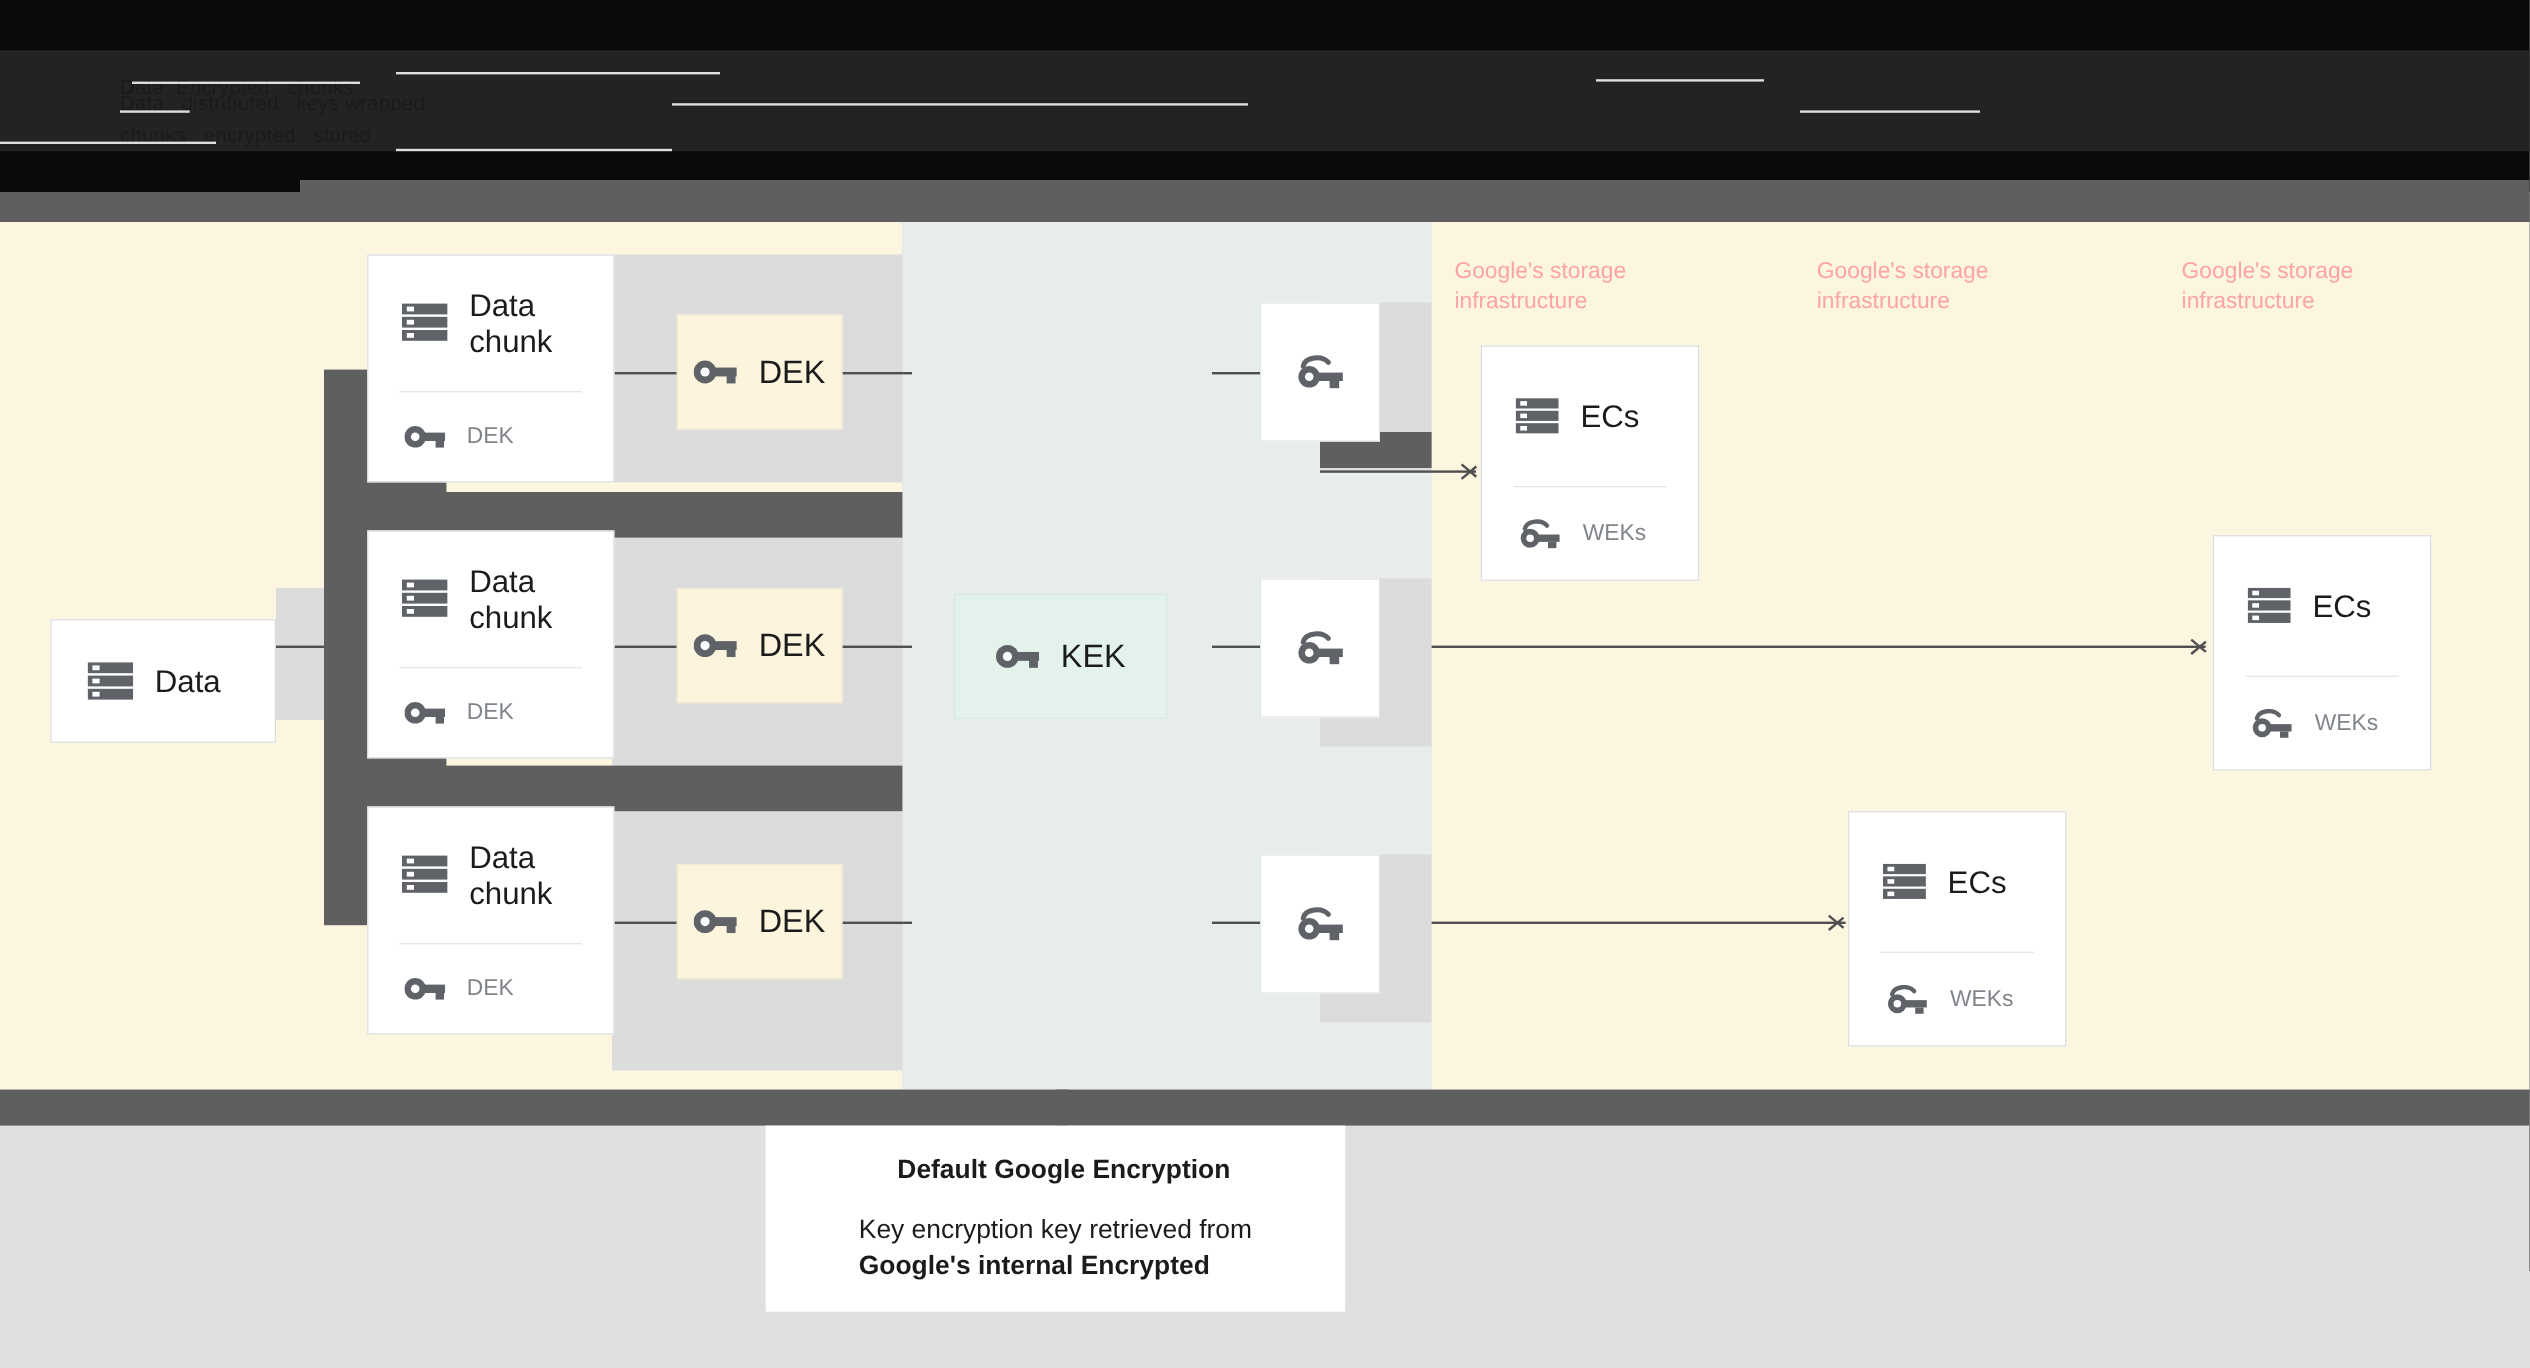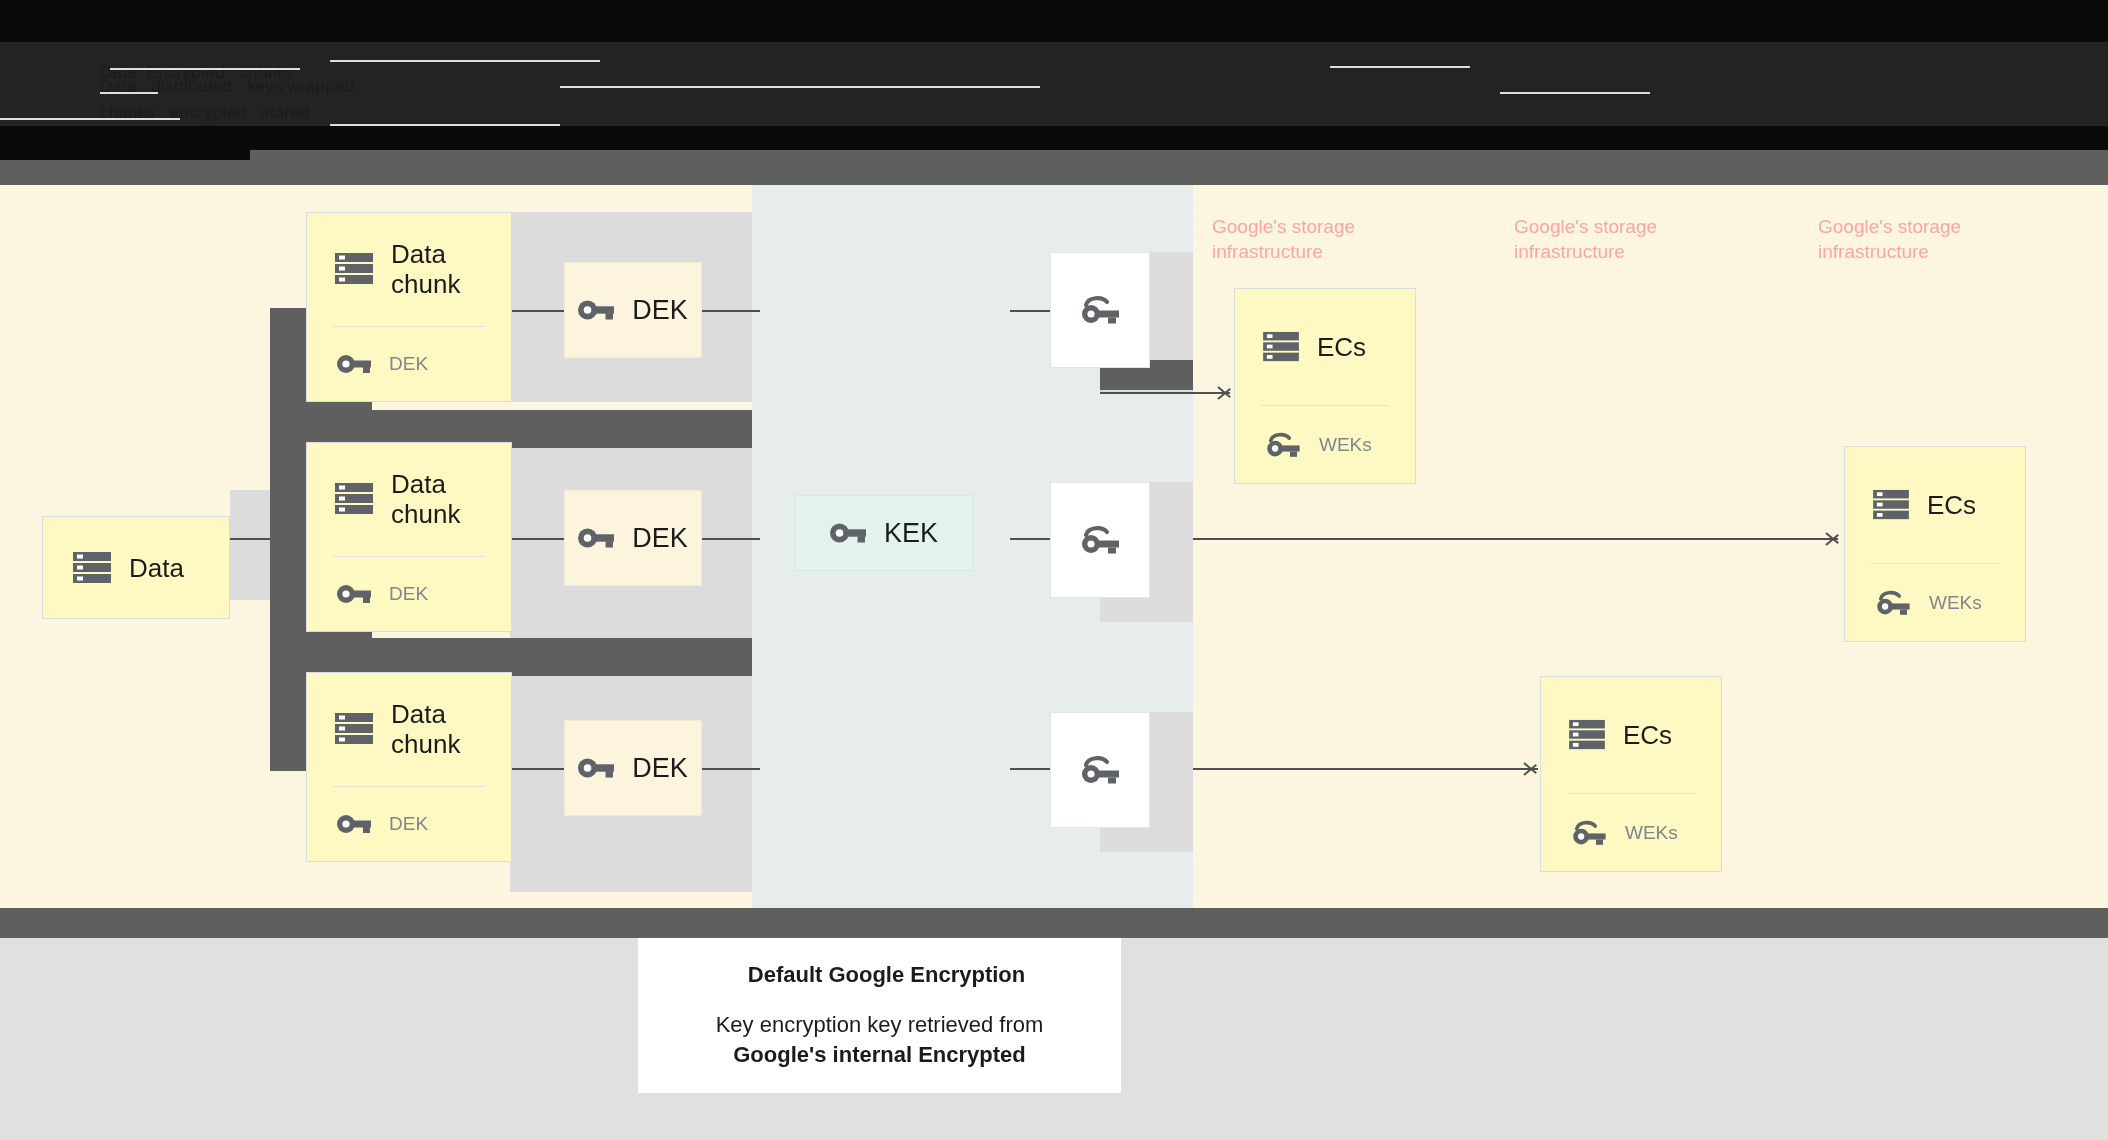--- a/index.html
+++ b/index.html
@@ -77,21 +77,21 @@
   }
   .arrow-head.open::before,
   .arrow-head.open::after{
     content:"";position:absolute;left:0;width:16px;height:2px;background:#4f4f4f;
   }
   .arrow-head.open::before{top:3px;transform:rotate(40deg);transform-origin:left center;}
   .arrow-head.open::after{top:15px;transform:rotate(-40deg);transform-origin:left center;}
 
   
   .card{
-    position:absolute;background:#fef9c3;border:1px solid #dadce0;
+    position:absolute;background:#ffffff;border:1px solid #dadce0;
     box-sizing:border-box;
   }
   .card-top{height:60%;display:flex;align-items:center;padding-left:28px;gap:18px;}
   .card-div{height:1px;background:#e3e3e3;margin:0 26px;}
   .card-bot{height:calc(40% - 1px);display:flex;align-items:center;padding-left:30px;gap:18px;}
   .card-title{
     font-size:26px;color:#1b1b1b;line-height:30px;
   }
   .card-sub{font-size:19px;color:#80868b;}
 
@@ -119,21 +119,21 @@
   }
 
   
   .caption{
     position:absolute;left:638px;top:938px;width:483px;height:155px;
     background:#ffffff;
     display:flex;flex-direction:column;align-items:center;justify-content:center;
     gap:22px;
   }
   .caption-title{font-size:22px;font-weight:bold;color:#1b1b1b;margin-left:14px;}
-  .caption-body{font-size:22px;color:#1b1b1b;text-align:center;line-height:30px;}
+  .caption-body{font-size:22px;color:#1b1b1b;text-align:left;line-height:30px;}
   .caption-body b{font-weight:bold;}
 
   
   svg.icon{display:block;}
 </style>
 </head>
 <body>
 
 <div id="stage">
 
@@ -326,21 +326,21 @@
       <svg class="icon" width="36" height="24" viewBox="0 0 34 22" aria-hidden="true">
         <circle cx="9" cy="11" r="9" fill="#5f6368"></circle>
         <circle cx="9" cy="11" r="3.6" fill="#ffffff"></circle>
         <rect x="14" y="7.5" width="20" height="7" fill="#5f6368"></rect>
         <rect x="26" y="14" width="7" height="6" fill="#5f6368"></rect>
       </svg>
     </span>
     <span class="box-label">DEK</span>
   </div>
 
-  <div class="box-tint box-kek" style="left:795px;top:495px;width:178px;height:76px;">
+  <div class="box-tint box-kek" style="left:795px;top:495px;width:178px;height:104px;">
     <span>
       <svg class="icon" width="36" height="24" viewBox="0 0 34 22" aria-hidden="true">
         <circle cx="9" cy="11" r="9" fill="#5f6368"></circle>
         <circle cx="9" cy="11" r="3.6" fill="#ffffff"></circle>
         <rect x="14" y="7.5" width="20" height="7" fill="#5f6368"></rect>
         <rect x="26" y="14" width="7" height="6" fill="#5f6368"></rect>
       </svg>
     </span>
     <span class="box-label">KEK</span>
   </div>

